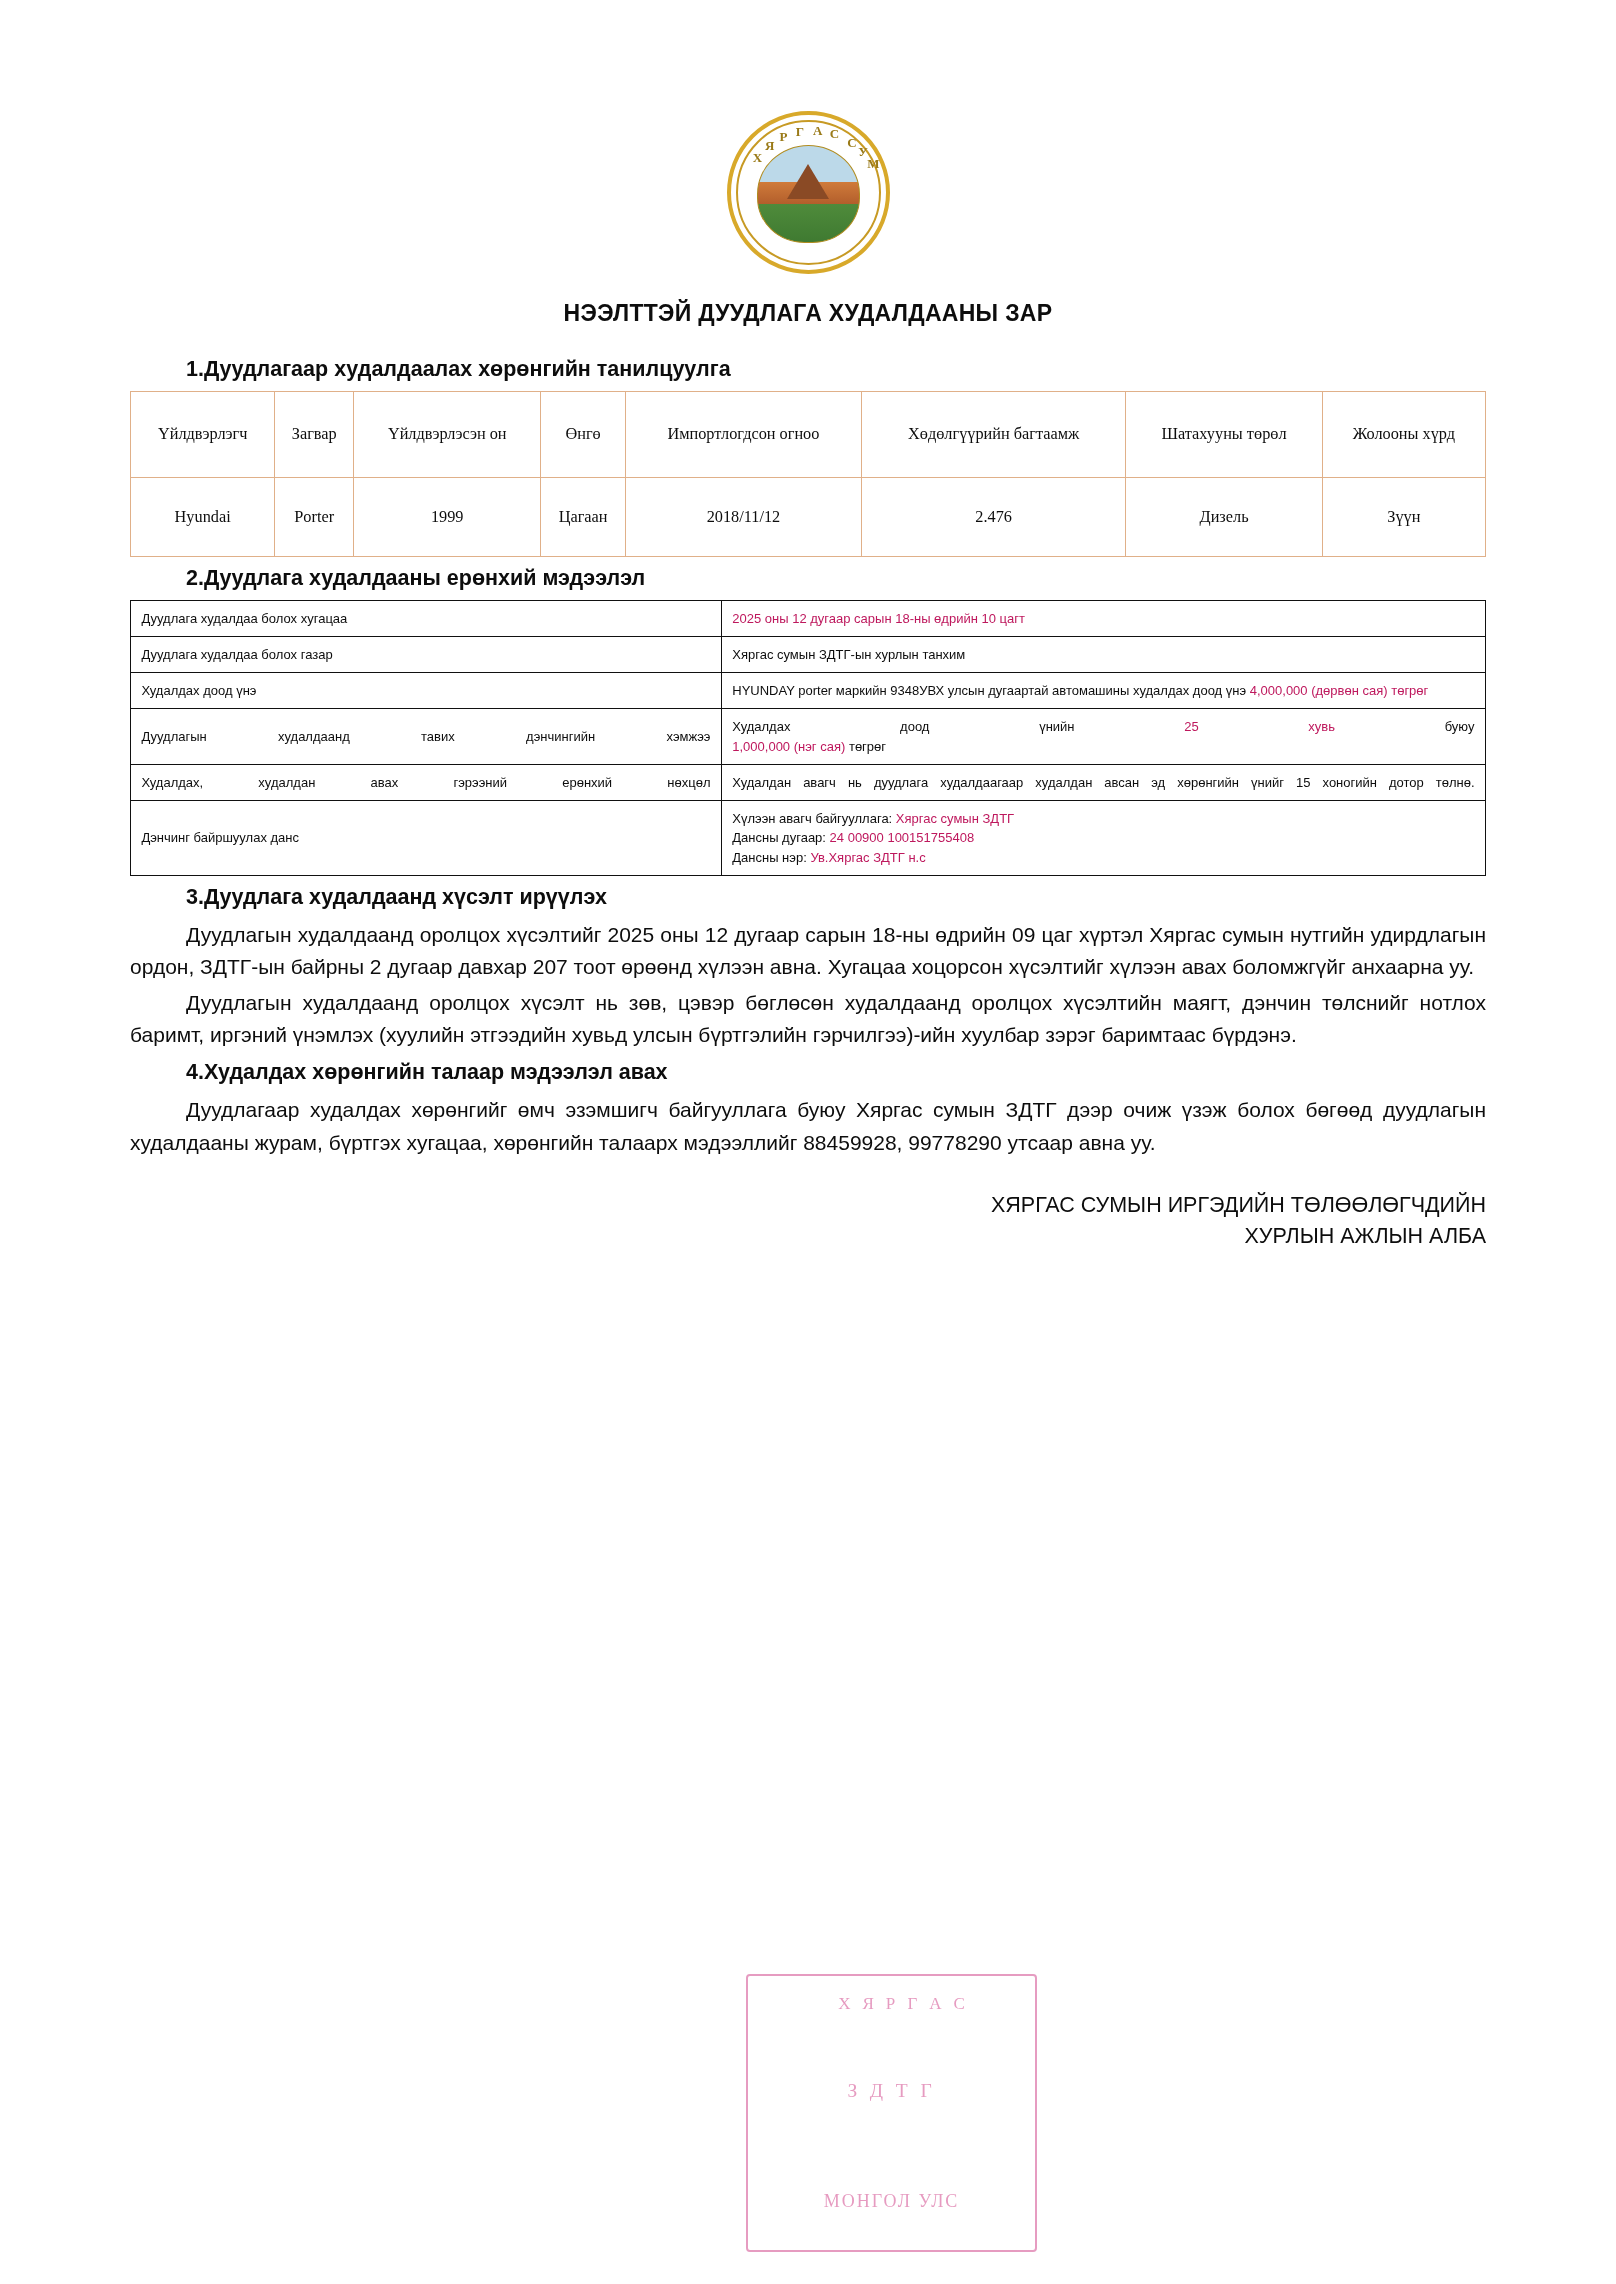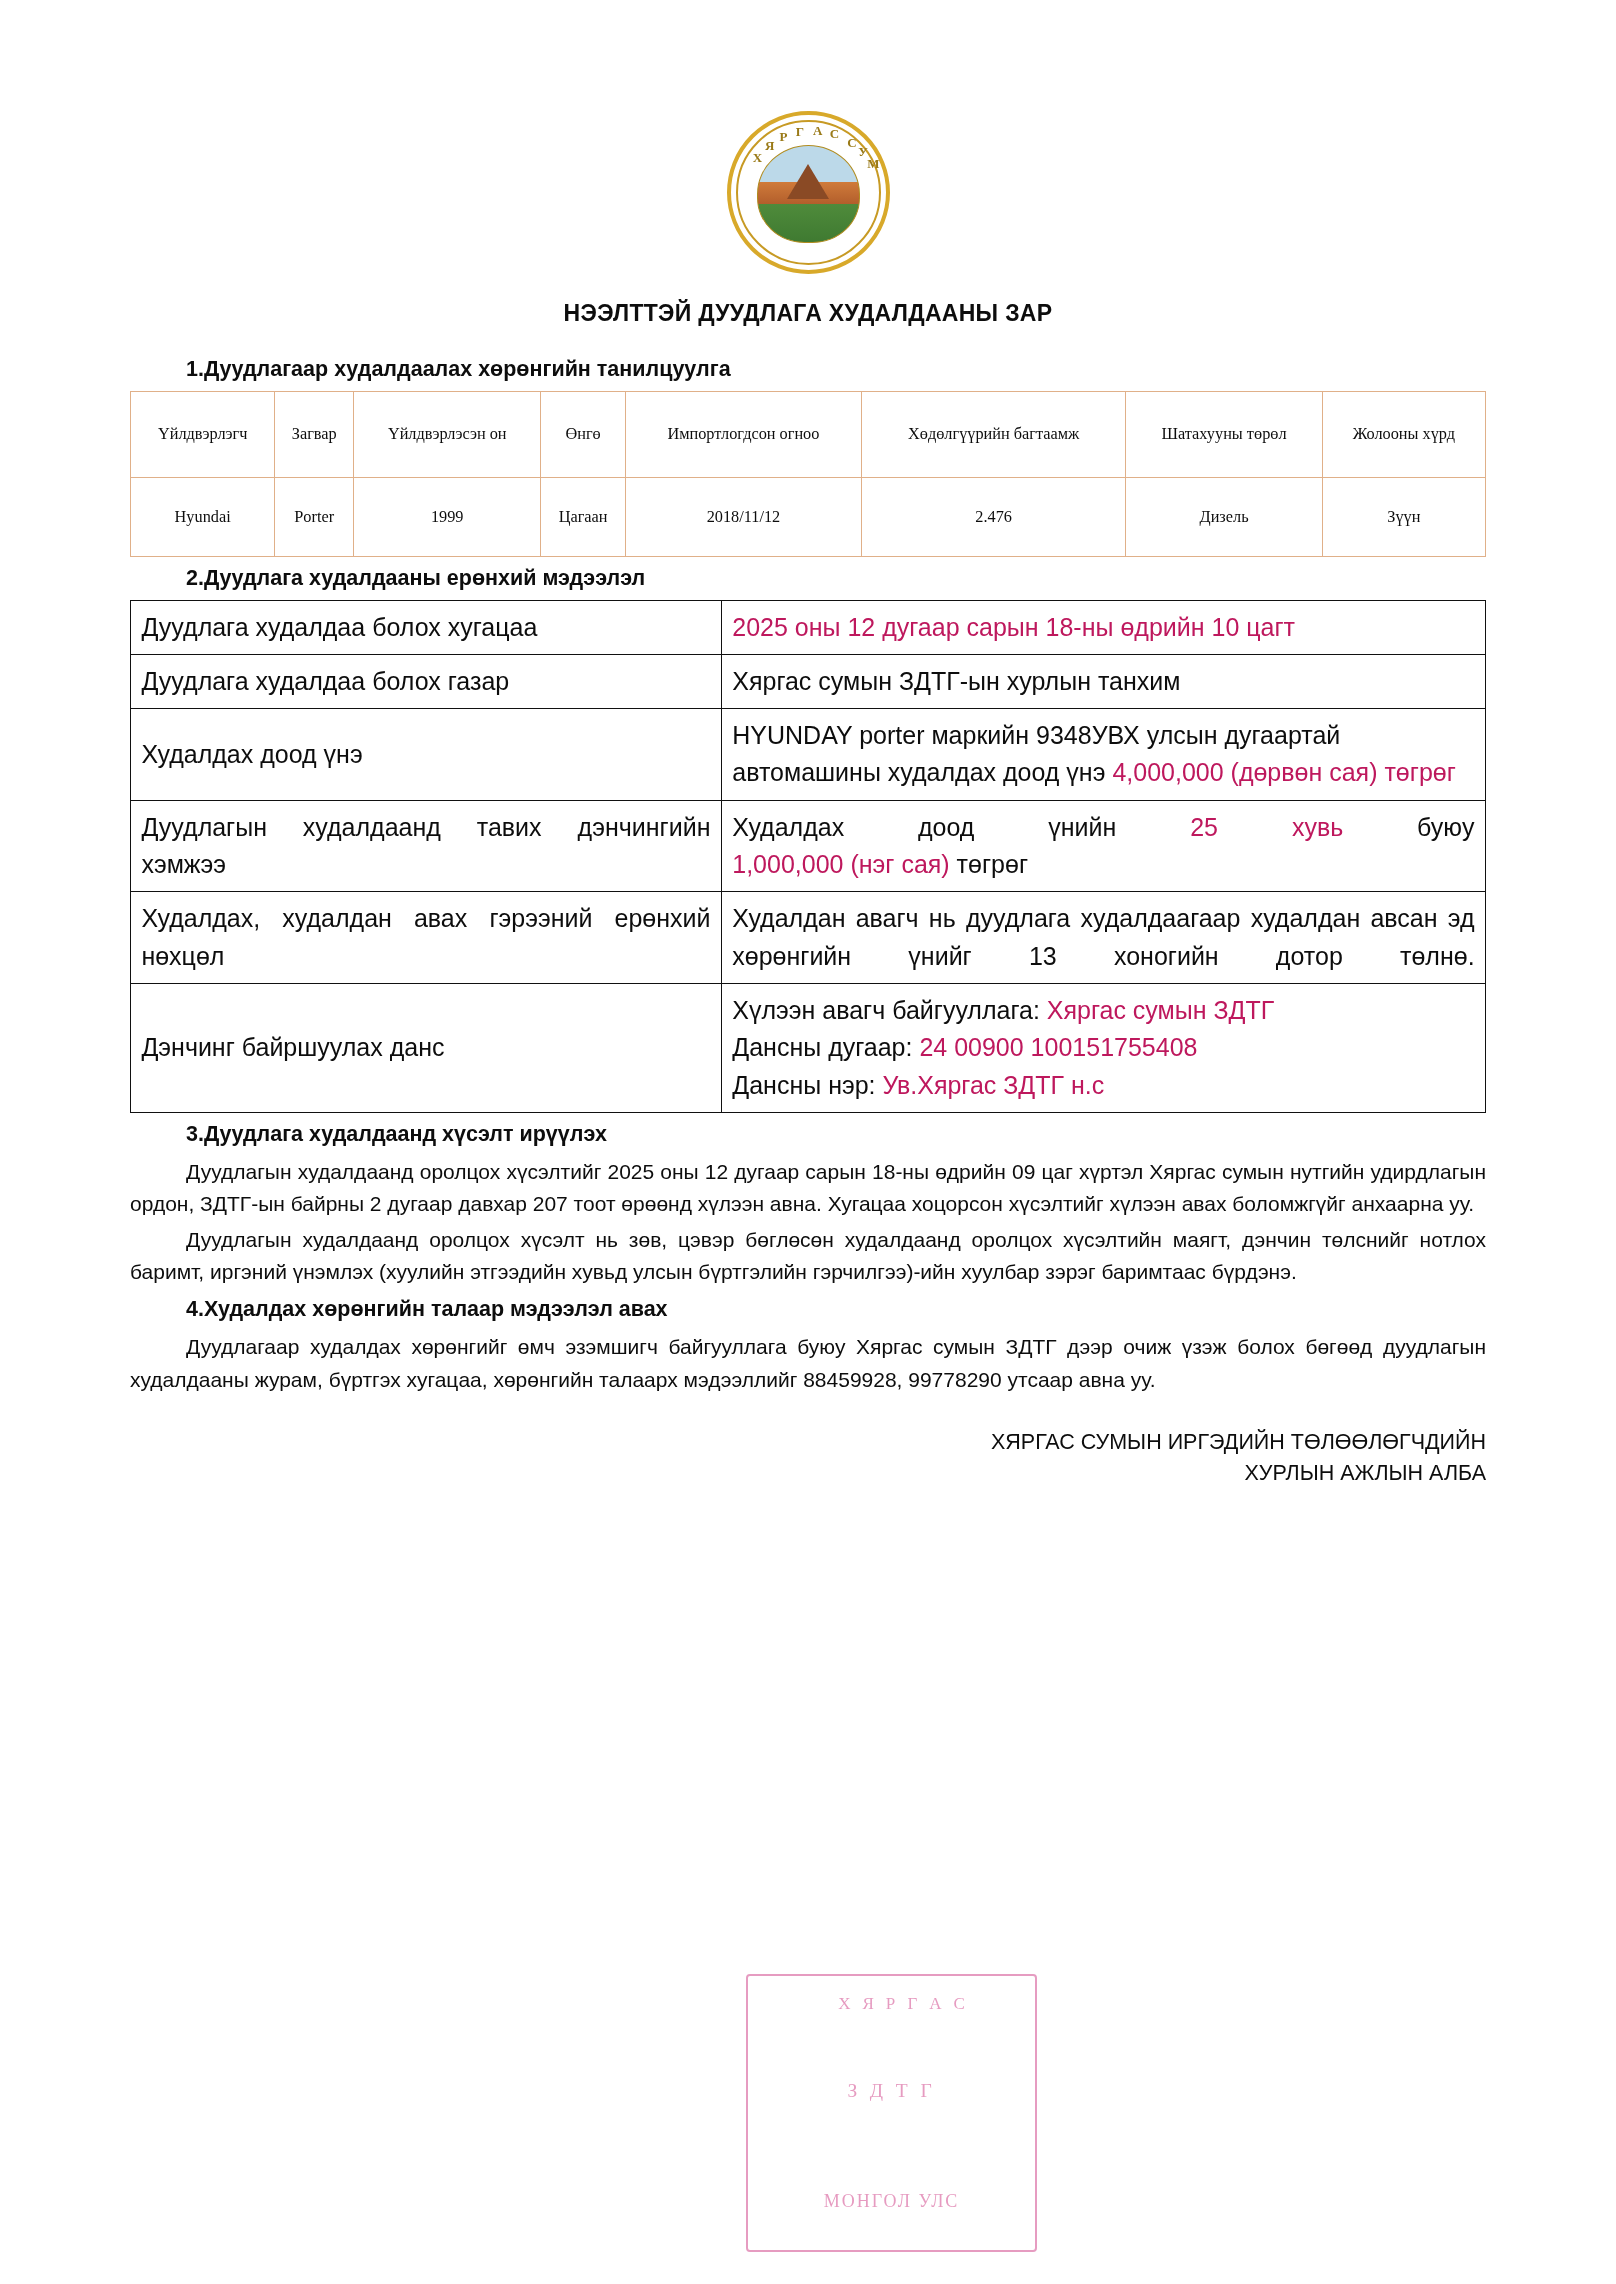--- a/index.html
+++ b/index.html
@@ -124,21 +124,21 @@
     height: 52px;
   }
   table.tbl2 {
     border-collapse: collapse;
     width: 100%;
     margin: 1.3px 0 3.9px 0;
     table-layout: fixed;
   }
   table.tbl2 td {
     border: 0.7px solid #111;
-    font-size: 25px;
+    font-size: 13px;
     line-height: 1.5;
     padding: 7.8px 10.4px;
     vertical-align: middle;
   }
   td.lbl {
     width: 42%;
     text-align: justify;
     text-align-last: justify;
   }
   td.lbl.plain {
@@ -264,21 +264,21 @@
       </tr>
       <tr>
         <td class="lbl">Дуудлагын худалдаанд тавих дэнчингийн хэмжээ</td>
         <td>
           <span class="just" style="display:block;"><span>Худалдах доод үнийн </span><span class="red">25 хувь</span><span> буюу </span></span>
           <span class="red">1,000,000 (нэг сая)</span><span> төгрөг</span>
         </td>
       </tr>
       <tr>
         <td class="lbl">Худалдах, худалдан авах гэрээний ерөнхий нөхцөл</td>
-        <td class="just">Худалдан авагч нь дуудлага худалдаагаар худалдан авсан эд хөрөнгийн үнийг 13 хоногийн дотор төлнө.</td>
+        <td class="just">Худалдан авагч нь дуудлага худалдаагаар худалдан авсан эд хөрөнгийн үнийг 15 хоногийн дотор төлнө.</td>
       </tr>
       <tr>
         <td class="lbl plain">Дэнчинг байршуулах данс</td>
         <td>
           <div><span>Хүлээн авагч байгууллага: </span><span class="red">Хяргас сумын ЗДТГ</span></div>
           <div><span>Дансны дугаар: </span><span class="red">24 00900 100151755408</span></div>
           <div><span>Дансны нэр: </span><span class="red">Ув.Хяргас ЗДТГ н.с</span></div>
         </td>
       </tr>
     </tbody>

